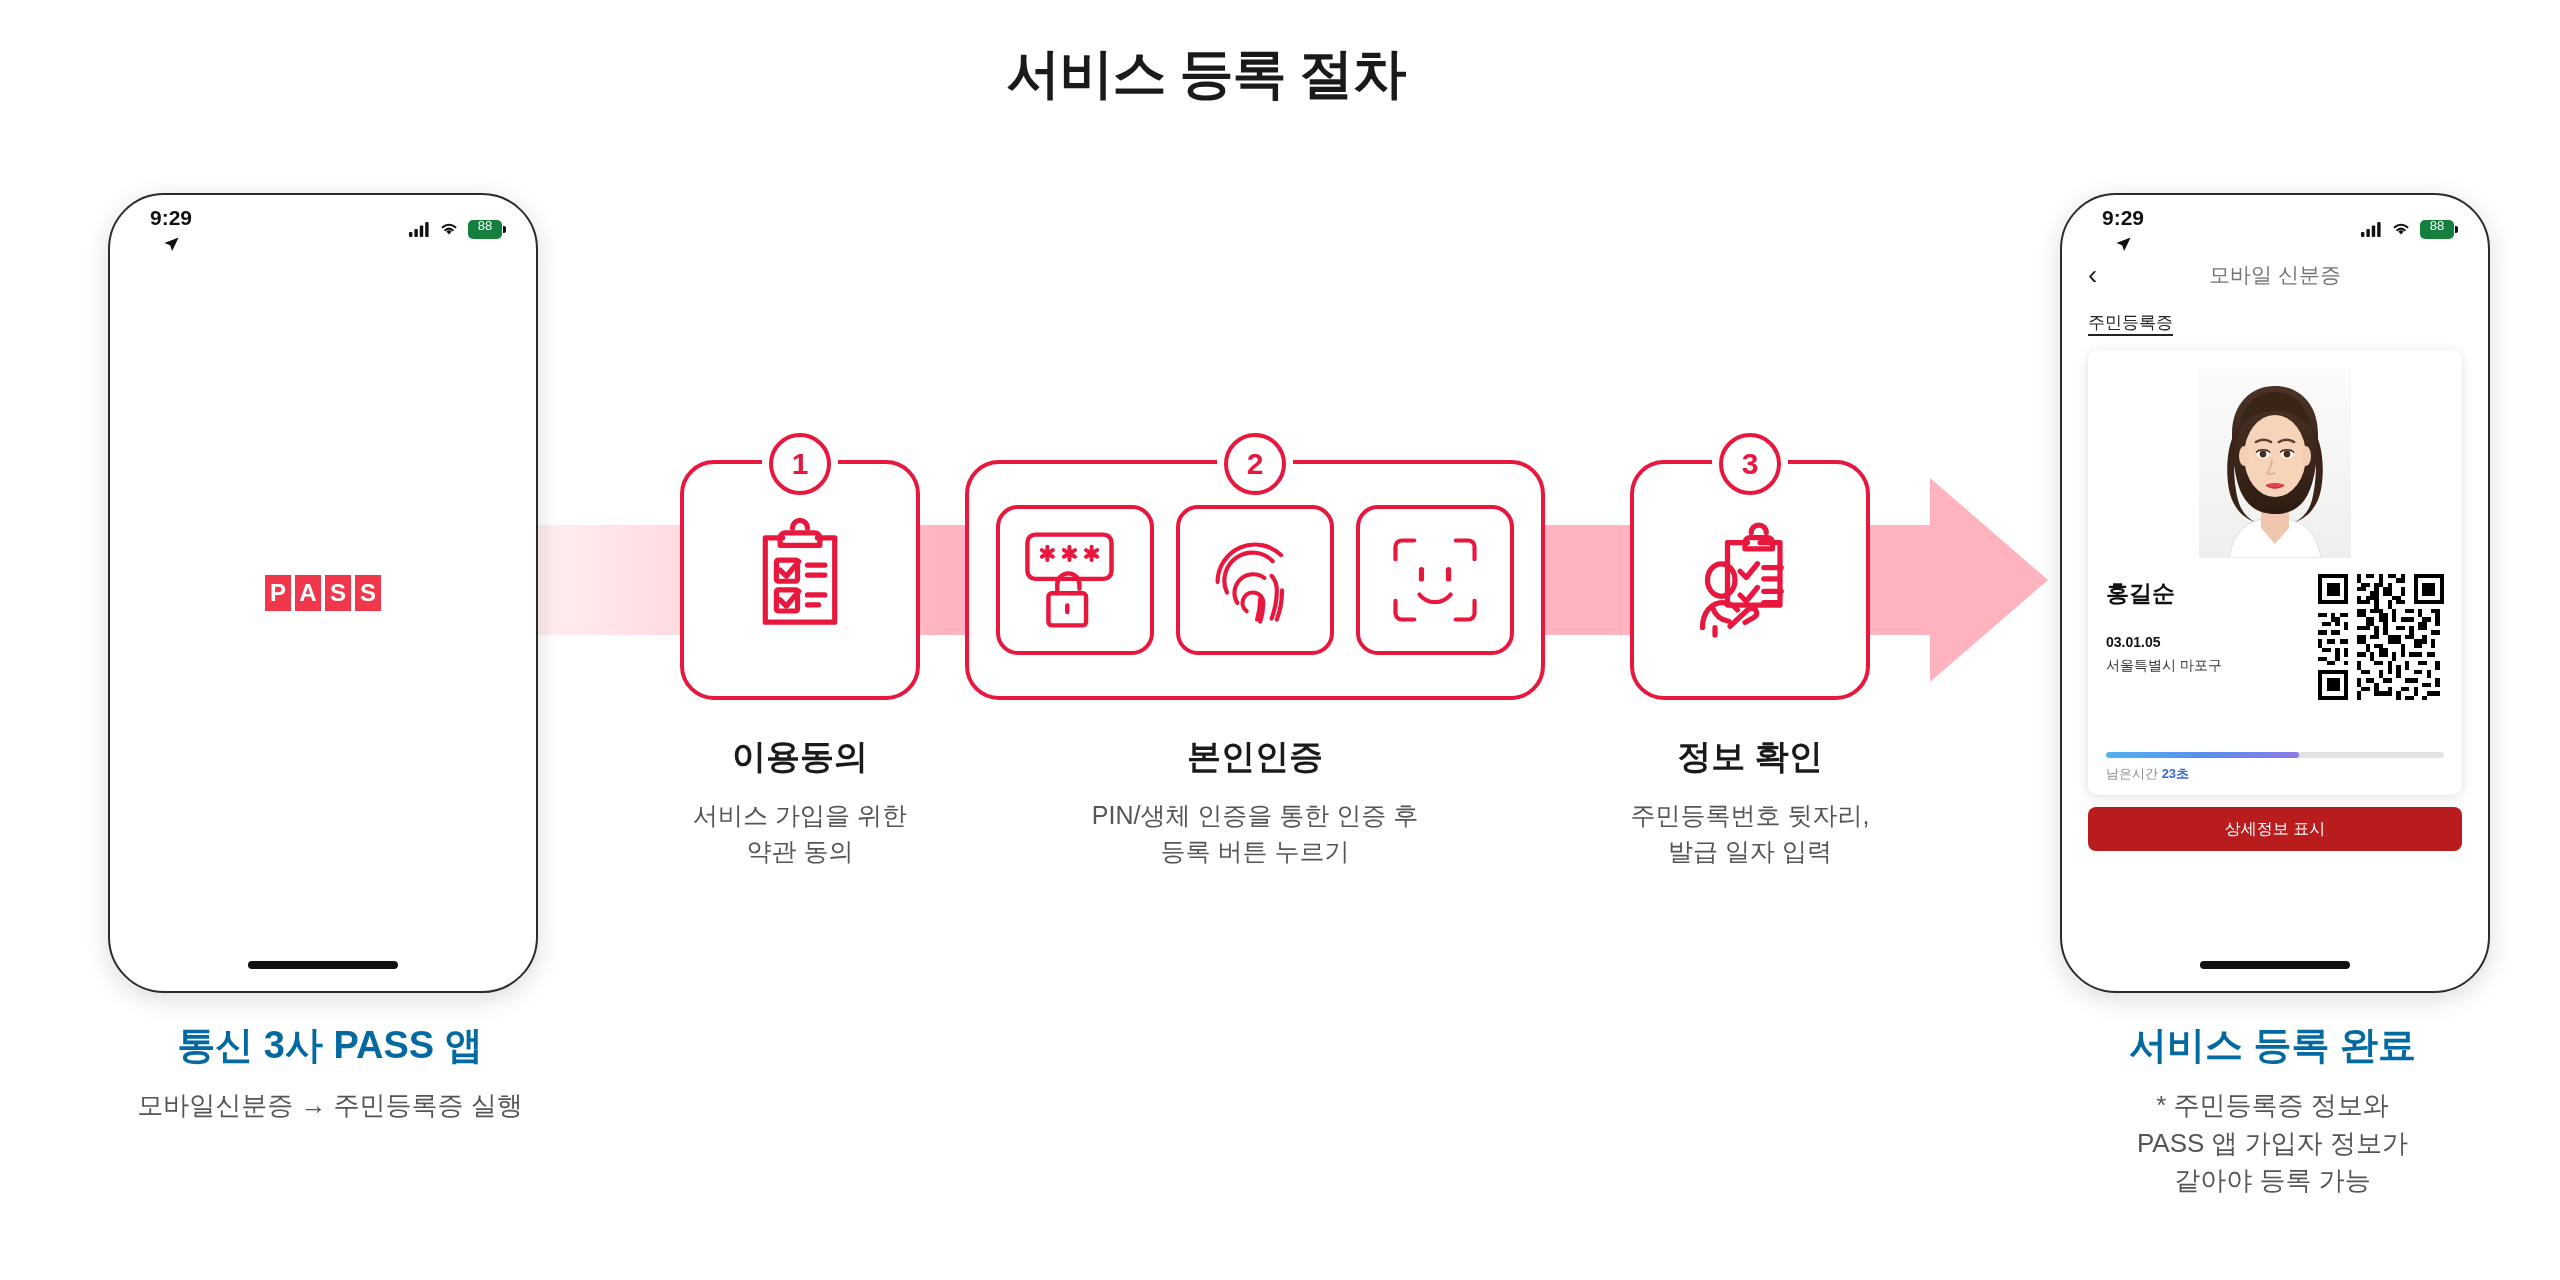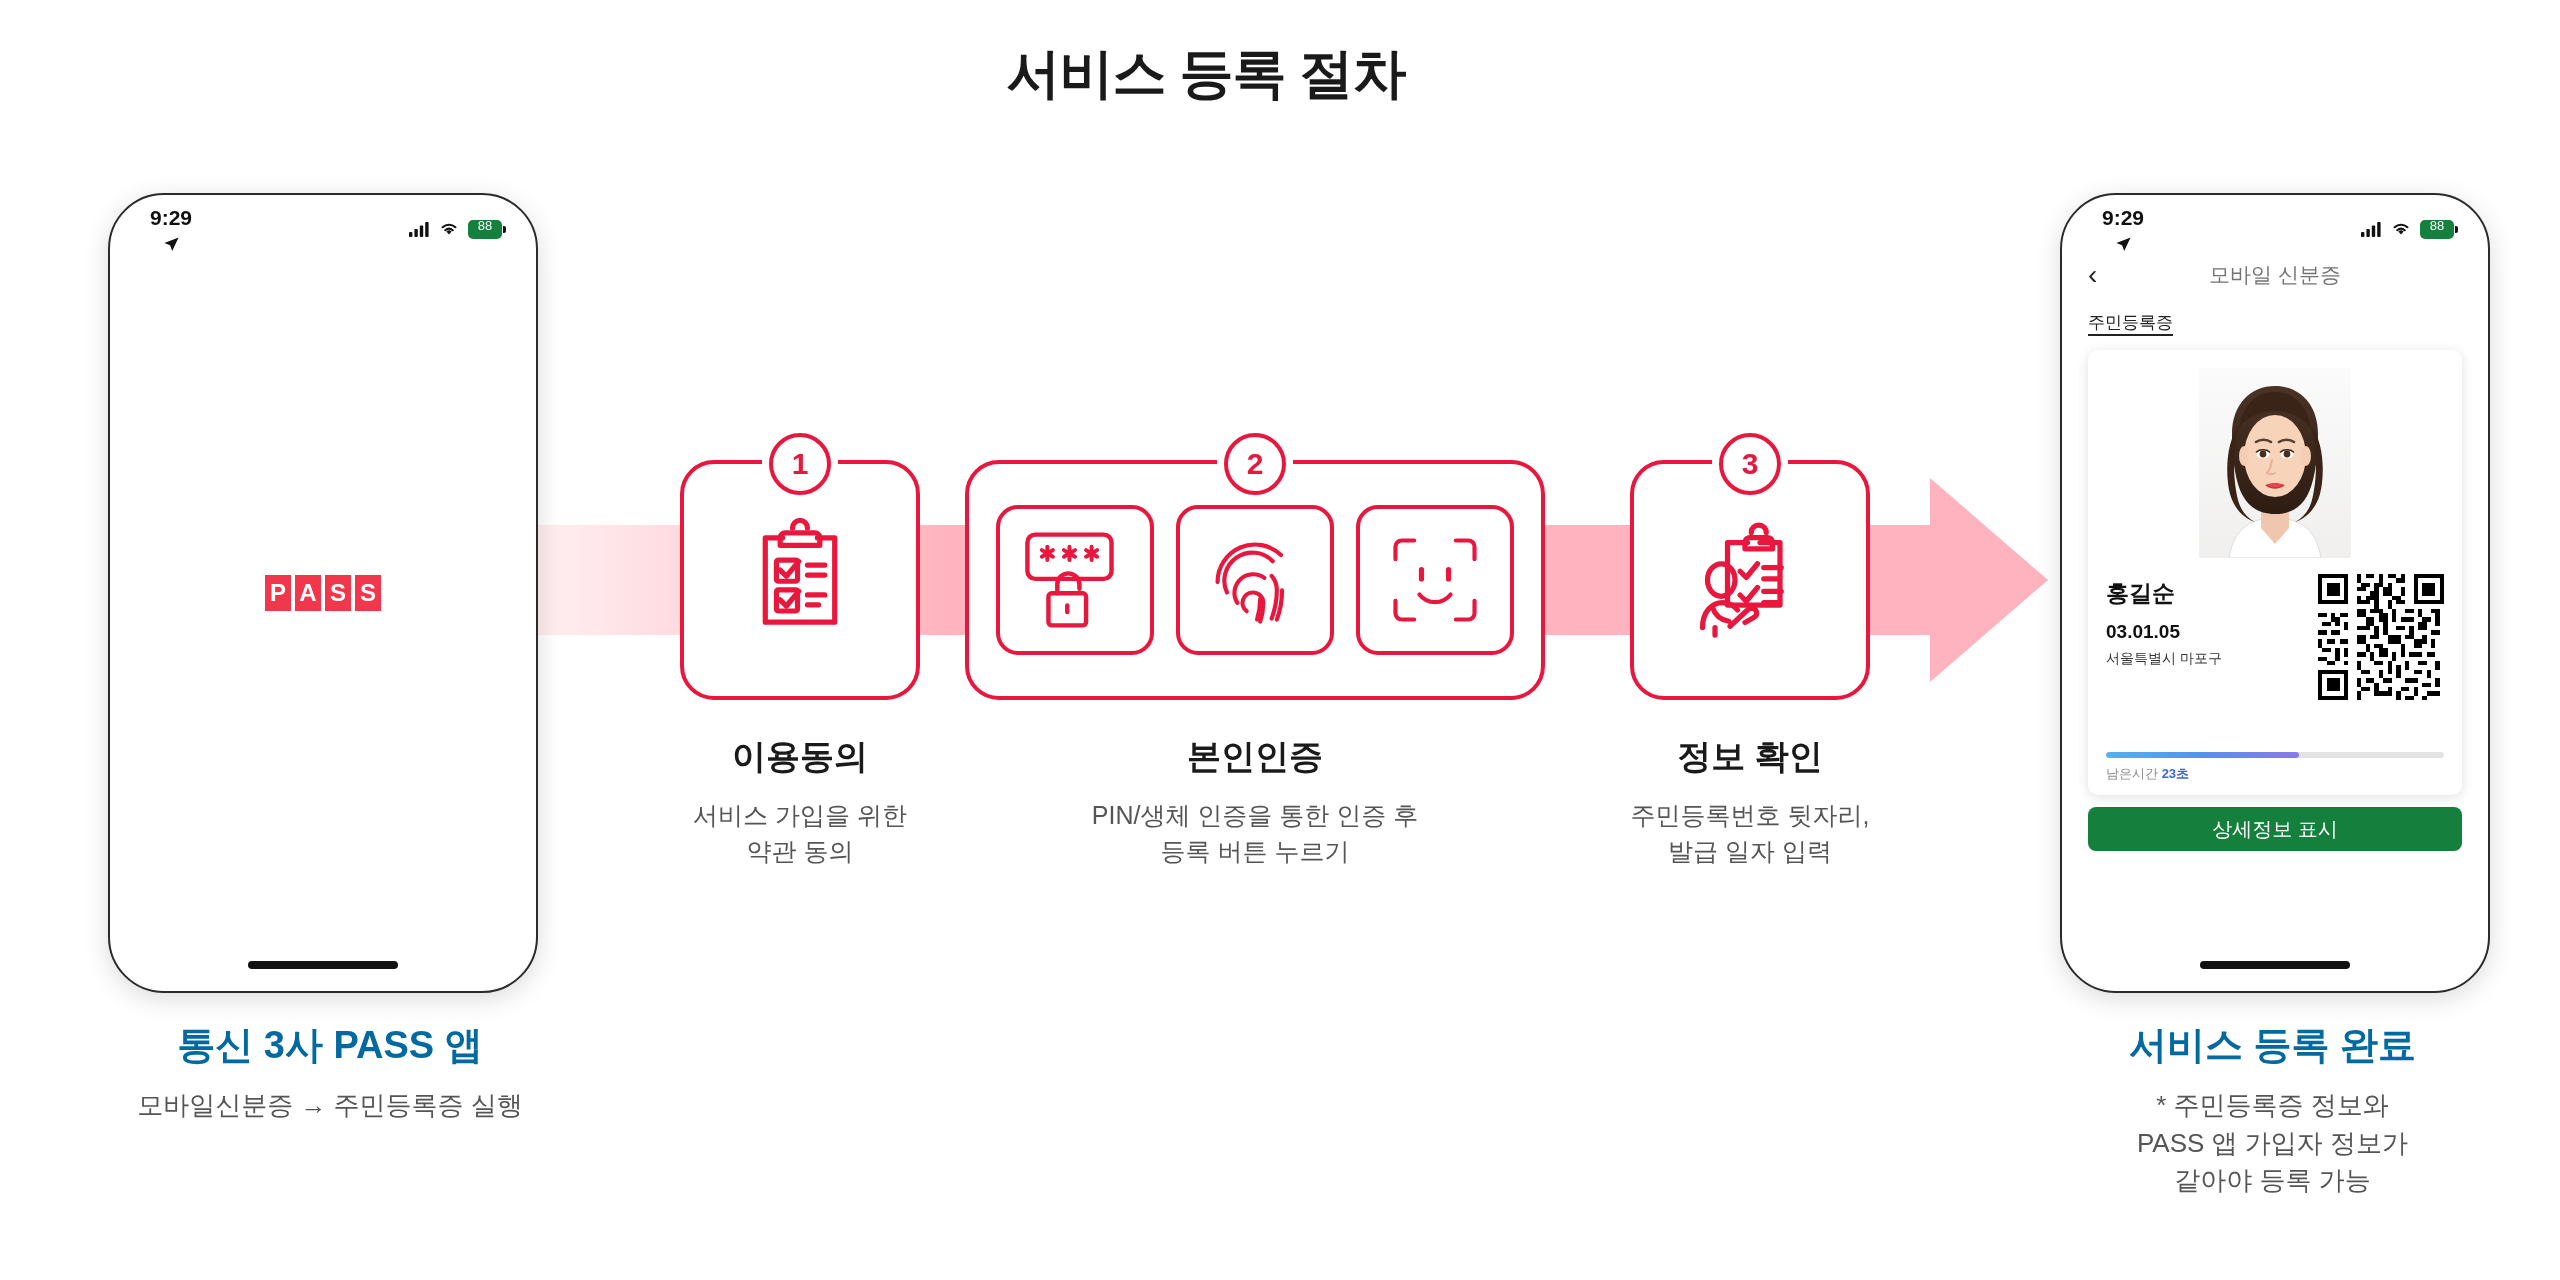--- a/index.html
+++ b/index.html
@@ -116,43 +116,43 @@
     overflow: hidden;
   }
   .photo-wrap { display: flex; justify-content: center; }
   .portrait {
     width: 152px; height: 190px;
     border-radius: 2px; overflow: hidden; background: #f2f2f2;
   }
   .id-mid { display: flex; margin-top: 16px; gap: 8px; }
   .id-info { flex: 1 1 auto; padding-top: 4px; }
   .id-name { font-size: 23px; font-weight: bold; color: #111; }
-  .id-dob { font-size: 19px; font-weight: bold; color: #111; margin-top: 12px; }
+  .id-dob { font-size: 14px; font-weight: bold; color: #111; margin-top: 25px; }
   .id-addr { font-size: 14px; color: #333; margin-top: 7px; }
   .qr { width: 126px; height: 126px; flex: 0 0 auto; }
 
   .timer-wrap { position: absolute; left: 18px; right: 18px; bottom: 12px; }
   .timer-track {
     width: 100%; height: 6px; border-radius: 3px; background: #e3e3e3;
     overflow: hidden;
   }
   .timer-fill {
     height: 100%; border-radius: 3px;
     background: linear-gradient(to right, #4fb3f0, #5a8ef0, #8b7ae8);
   }
   .timer-label { margin-top: 7px; font-size: 13px; color: #8a8a8a; }
   .timer-label b { color: #3a66d8; font-weight: bold; }
 
   .detail-btn {
     margin: 12px 26px 0 26px;
-    background: #15803d; color: #fff;
+    background: #b91c1c; color: #fff;
     border-radius: 8px;
     height: 44px;
     display: flex; align-items: center; justify-content: center;
-    font-size: 20px;
+    font-size: 16px;
   }
 
   
   .step {
     position: absolute;
     display: flex; flex-direction: column; align-items: center;
   }
   .step-box {
     position: relative;
     border: 4px solid #e8173d;

